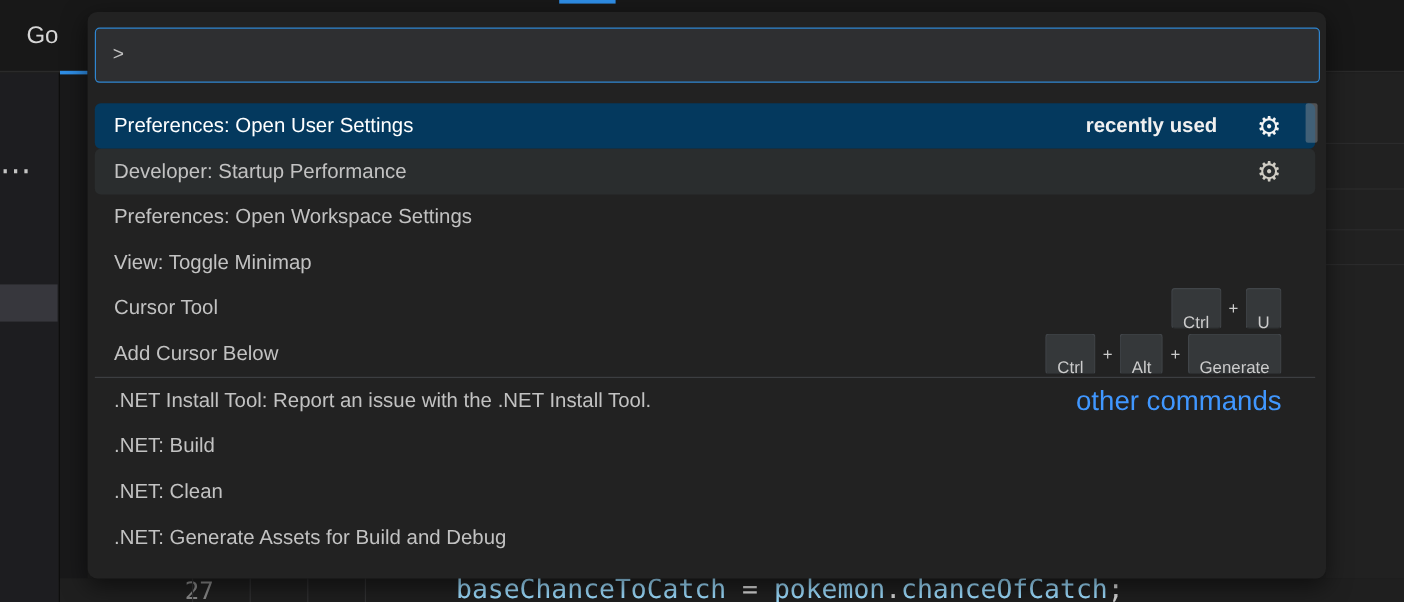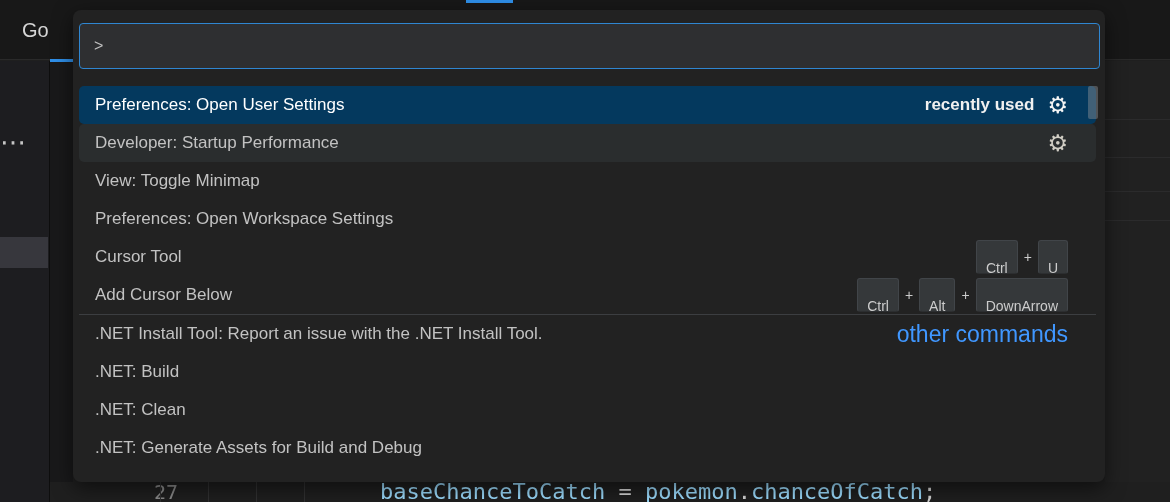--- a/index.html
+++ b/index.html
@@ -38,21 +38,21 @@
         font:500 22px/24px "DejaVu Sans Mono",monospace;}
 
   
   .palette{position:absolute;left:73px;top:10px;width:1032px;height:472px;background:#222222;
            border-radius:8px;overflow:hidden;box-shadow:0 6px 20px rgba(0,0,0,.55);}
   .qinput{position:absolute;left:6px;top:13px;width:1021px;height:46px;background:#2e2f31;
           border:1px solid #2f86d1;border-radius:4px;color:#c0c0c0;font-size:16px;
           font-family:"Liberation Sans",sans-serif;padding:0 0 0 14px;outline:none;}
   .list{position:absolute;left:0;top:76px;width:1032px;}
   .row{position:relative;display:flex;align-items:center;height:38px;margin:0 9px 0 6px;
-       width:1017px;padding:0 28px 0 16px;border-radius:5px;color:#c2c2c2;font-size:17px;cursor:pointer;}
+       width:1017px;padding:0 28px 0 16px;border-radius:5px;color:#c2c2c2;font-size:17px;cursor:pointer;gap:20px;}
   .row .label{white-space:nowrap;}
   .row .spacer{flex:1;}
   .row.selected{background:#04395e;color:#ffffff;}
   .row.subtle{background:#2a2d2e;text-align:right;}
   .meta{font-size:17px;color:#f0f0f0;margin-right:13px;white-space:nowrap;font-weight:bold;}
   .gear{font-size:23px;line-height:23px;color:#d0cdc4;}
   .row.selected .gear{color:#f5f5f5;}
   .chips{display:flex;align-items:center;}
   .chip{height:23px;line-height:22px;padding:16px 9px;border-radius:3px;background:#35383a;
         border:1px solid #414549;border-bottom-color:#2c2e30;color:#cccccc;font-size:14px;}
@@ -106,45 +106,45 @@
           <span class="spacer"></span>
           <span class="meta">recently used</span>
           <span class="gear">⚙</span>
         </div>
         <div class="row subtle">
           <span class="label">Developer: Startup Performance</span>
           <span class="spacer"></span>
           <span class="gear">⚙</span>
         </div>
         <div class="row">
-          <span class="label">View: Toggle Minimap</span>
+          <span class="label">Preferences: Open Workspace Settings</span>
           <span class="spacer"></span>
         </div>
         <div class="row">
-          <span class="label">Preferences: Open Workspace Settings</span>
+          <span class="label">View: Toggle Minimap</span>
           <span class="spacer"></span>
         </div>
         <div class="row">
           <span class="label">Cursor Tool</span>
           <span class="spacer"></span>
           <span class="chips">
             <span class="chip">Ctrl</span>
             <span class="plus">+</span>
             <span class="chip">U</span>
           </span>
         </div>
         <div class="row">
           <span class="label">Add Cursor Below</span>
           <span class="spacer"></span>
           <span class="chips">
             <span class="chip">Ctrl</span>
             <span class="plus">+</span>
             <span class="chip">Alt</span>
             <span class="plus">+</span>
-            <span class="chip">DownArrow</span>
+            <span class="chip">Generate</span>
           </span>
         </div>
         <div class="sep"></div>
         <div class="row">
           <span class="label">.NET Install Tool: Report an issue with the .NET Install Tool.</span>
           <span class="spacer"></span>
           <a class="link">other commands</a>
         </div>
         <div class="row">
           <span class="label">.NET: Build</span>

